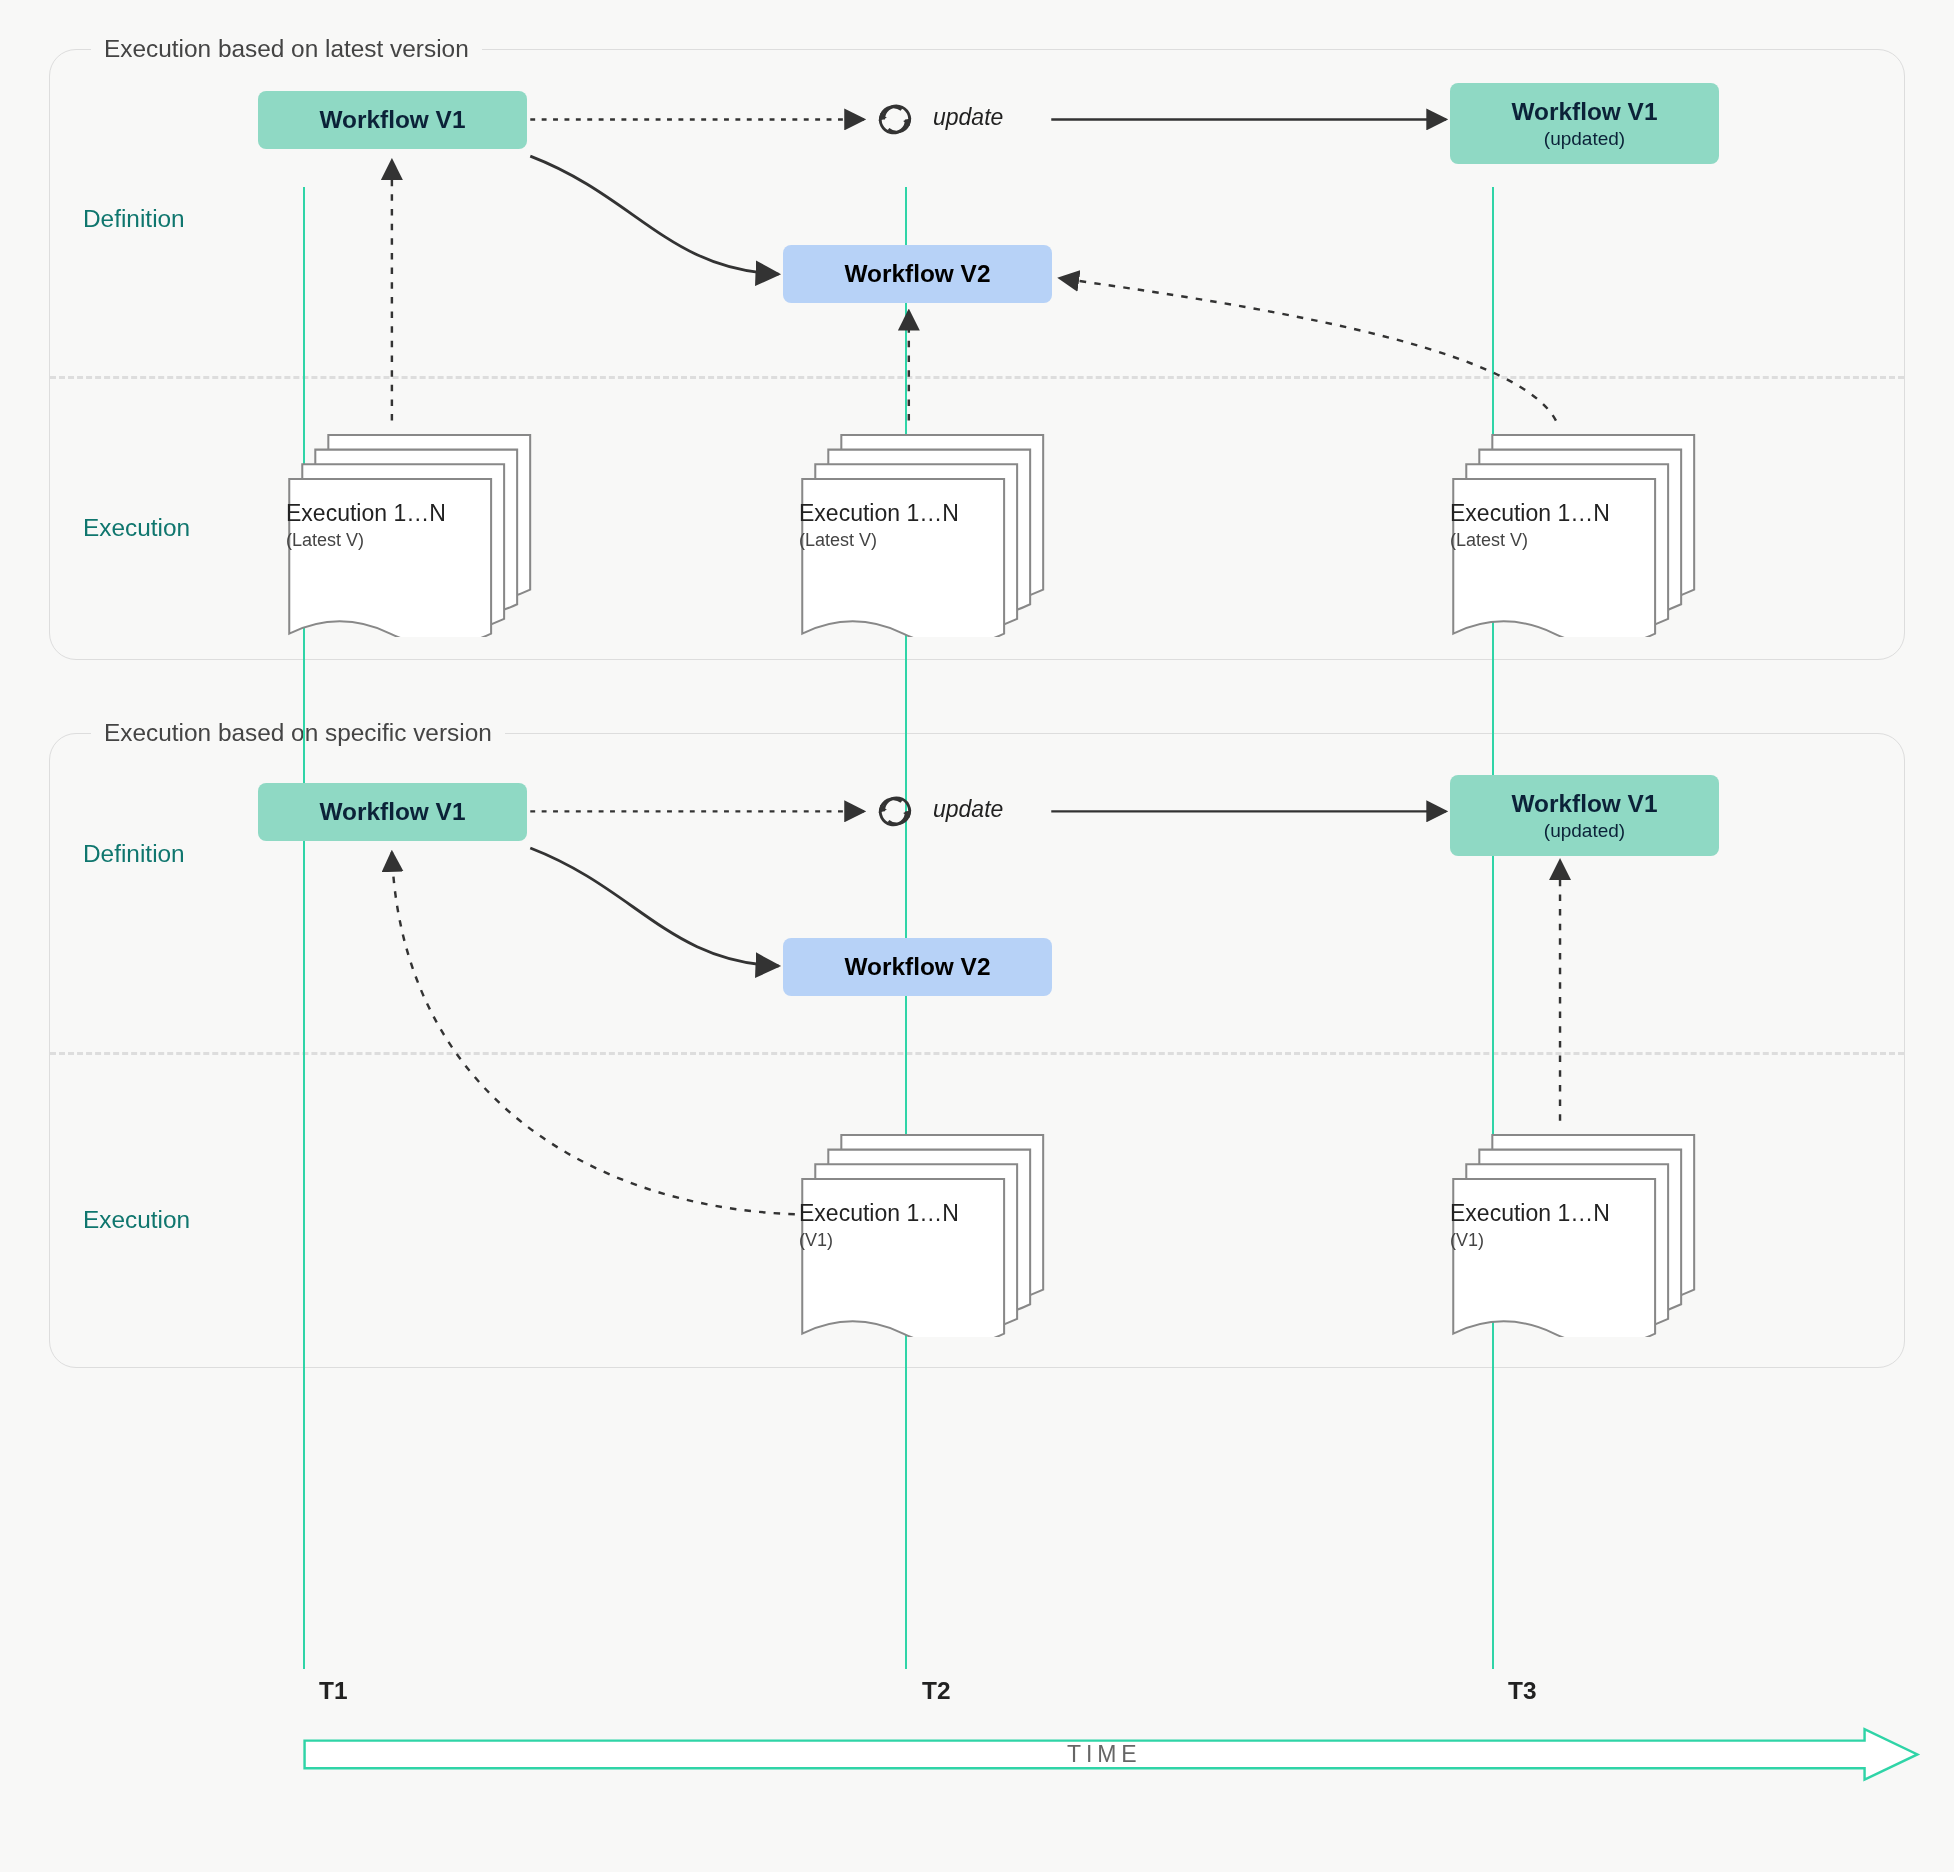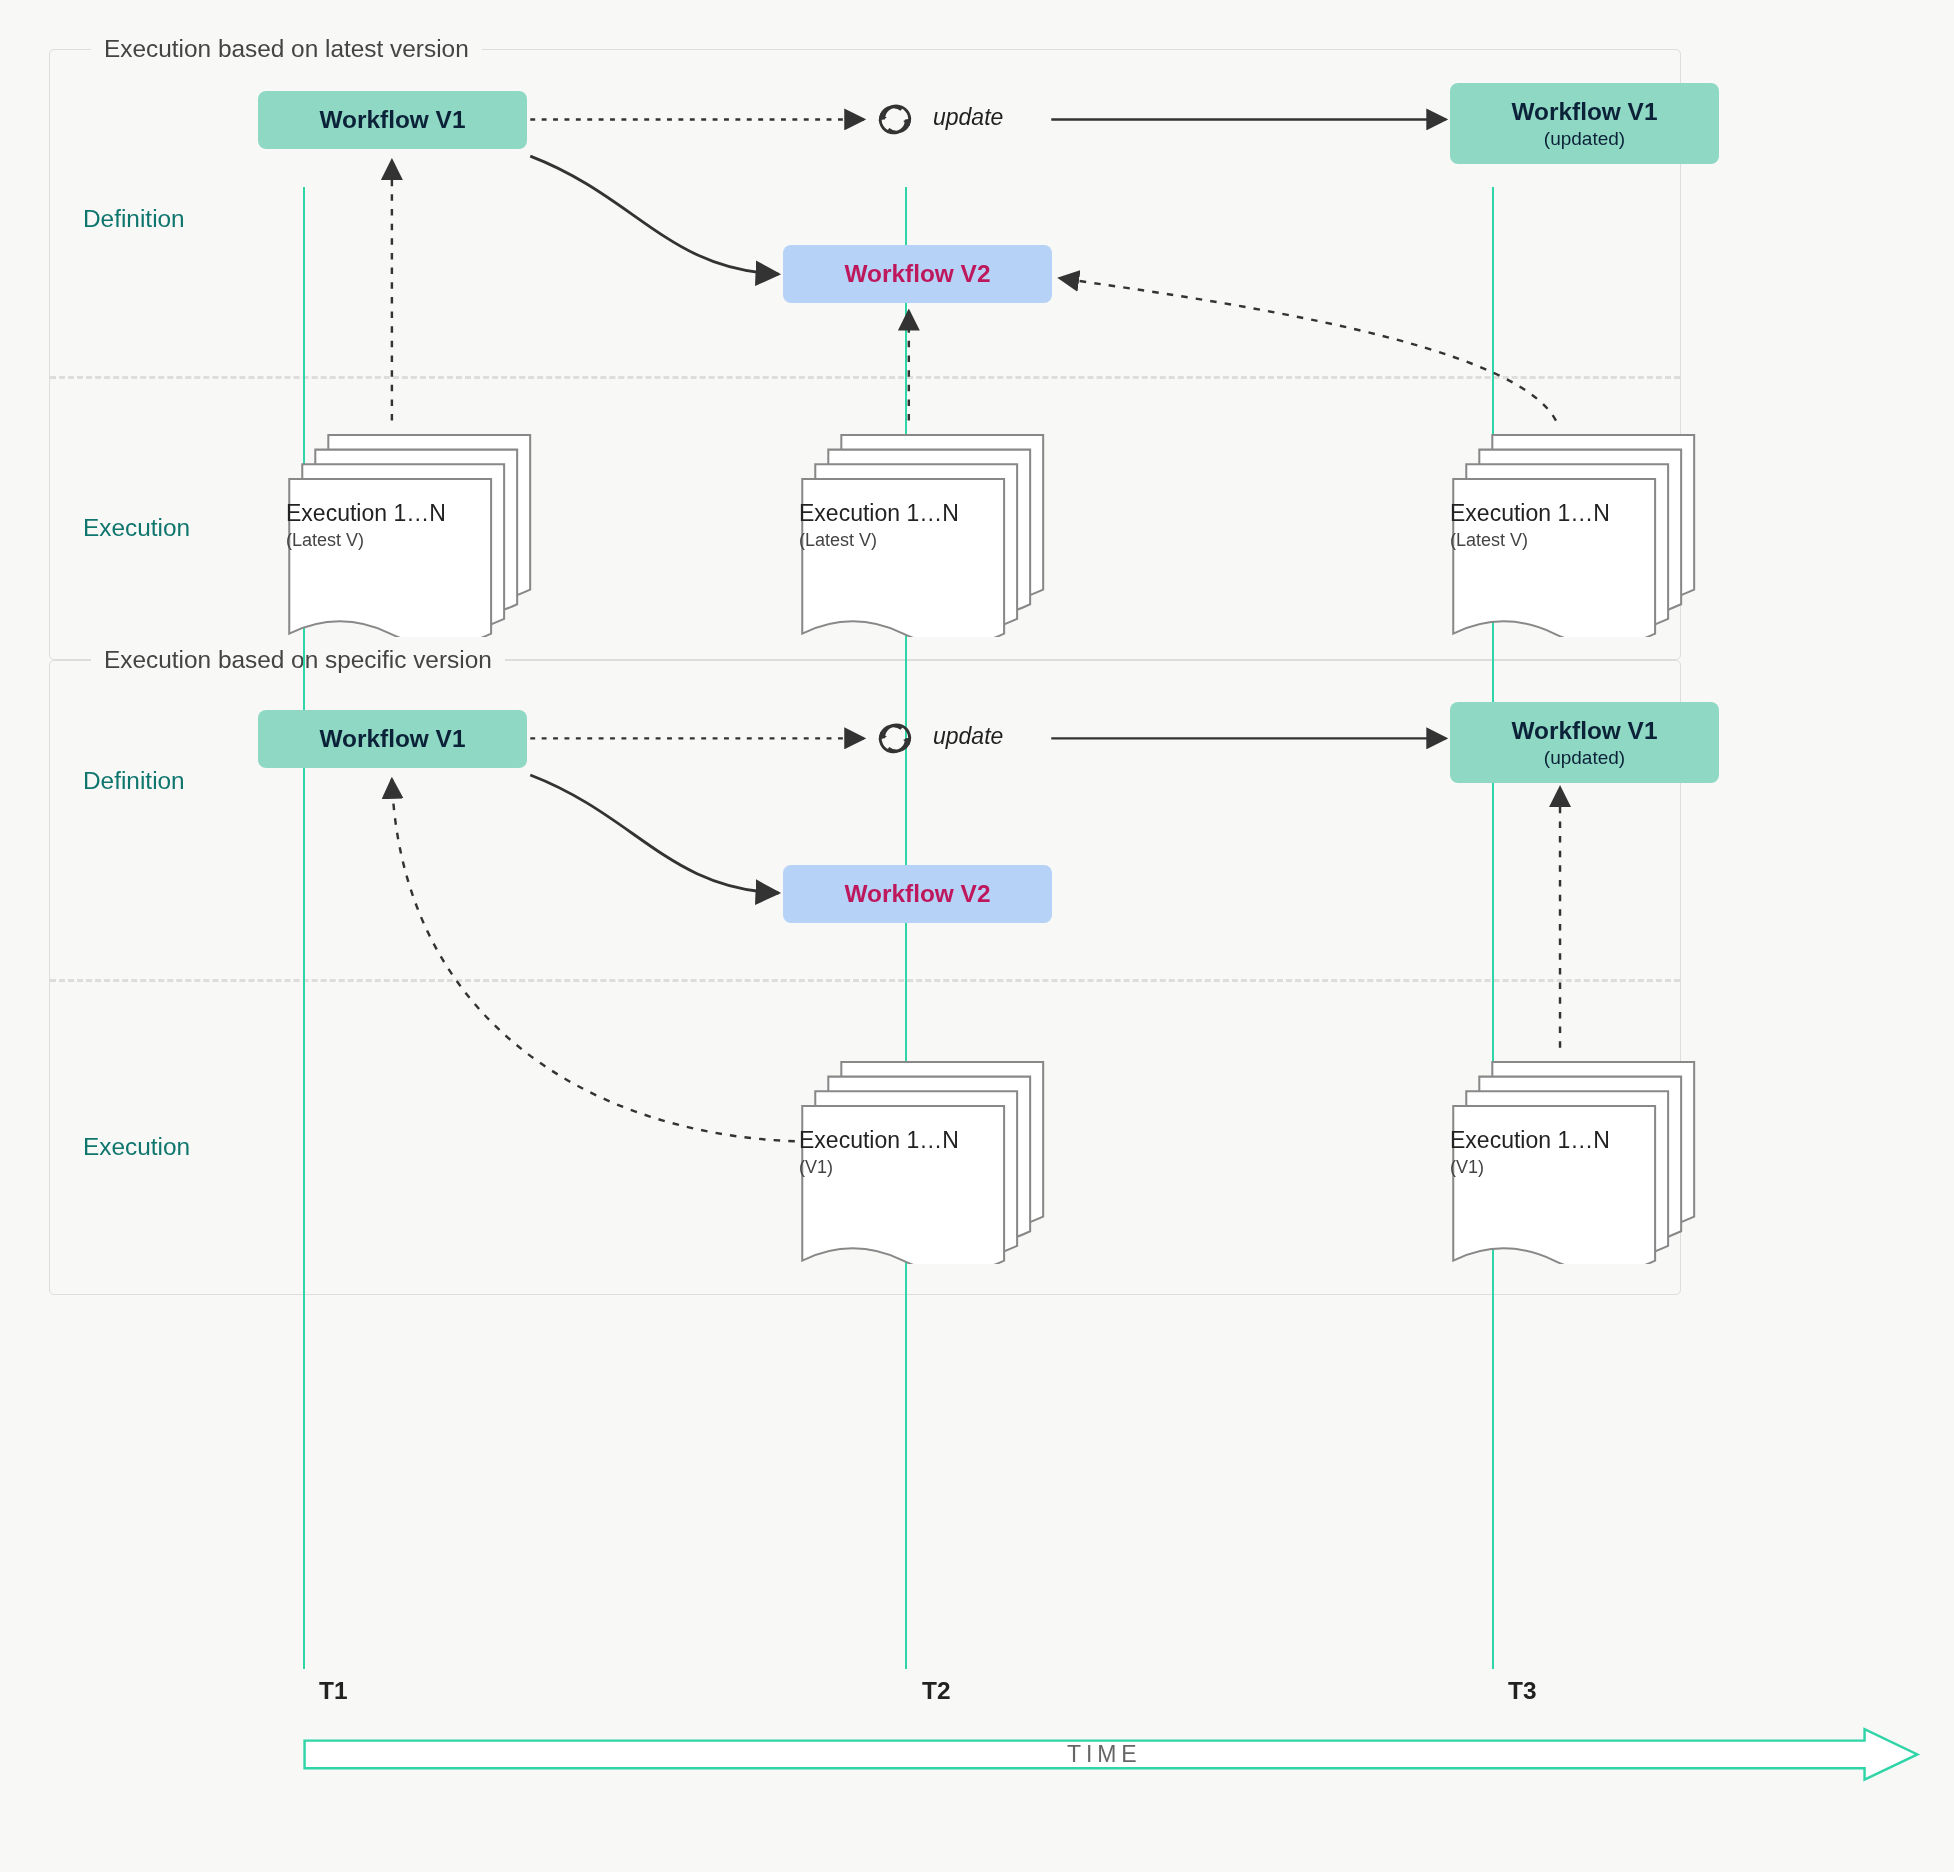--- a/index.html
+++ b/index.html
@@ -20,22 +20,23 @@
   h1.title {
     font-size: 50px;
     font-weight: 700;
     color: #111;
     margin: 16.3px 0 49px 0;
     letter-spacing: 0.4px;
   }
   .panel {
     position: relative;
     border: 1.6px solid #ddd;
-    border-radius: 5px;
-    width: 1632px;
+    border-radius: 27px;
+    width: 1856px;
+    margin-bottom: 73px;
   }
   .panel-label {
     position: absolute;
     top: -14.7px;
     left: 41px;
     background: #f8f8f7;
     padding: 0 13px;
     font-size: 24.4px;
     color: #444;
   }
@@ -46,21 +47,21 @@
     color: #0f766e;
   }
   .wf-box {
     position: absolute;
     border-radius: 8.1px;
     text-align: center;
     padding: 16.3px 9.8px 14.7px 9.8px;
     z-index: 3;
   }
   .wf-green { background: #8fd9c4; color: #0b2238; }
-  .wf-blue  { background: #b7d2f7; color: #be185d; }
+  .wf-blue  { background: #b7d2f7; color: #000000; }
   .wf-title { font-size: 24.4px; font-weight: 700; line-height: 1.1; }
   .wf-sub   { font-size: 19px; margin-top: 1.6px; }
   .exec-stack {
     position: absolute;
     width: 277px;
     height: 204px;
     z-index: 4;
   }
   .exec-stack svg { position: absolute; top: 0; left: 0; }
   .exec-text {

